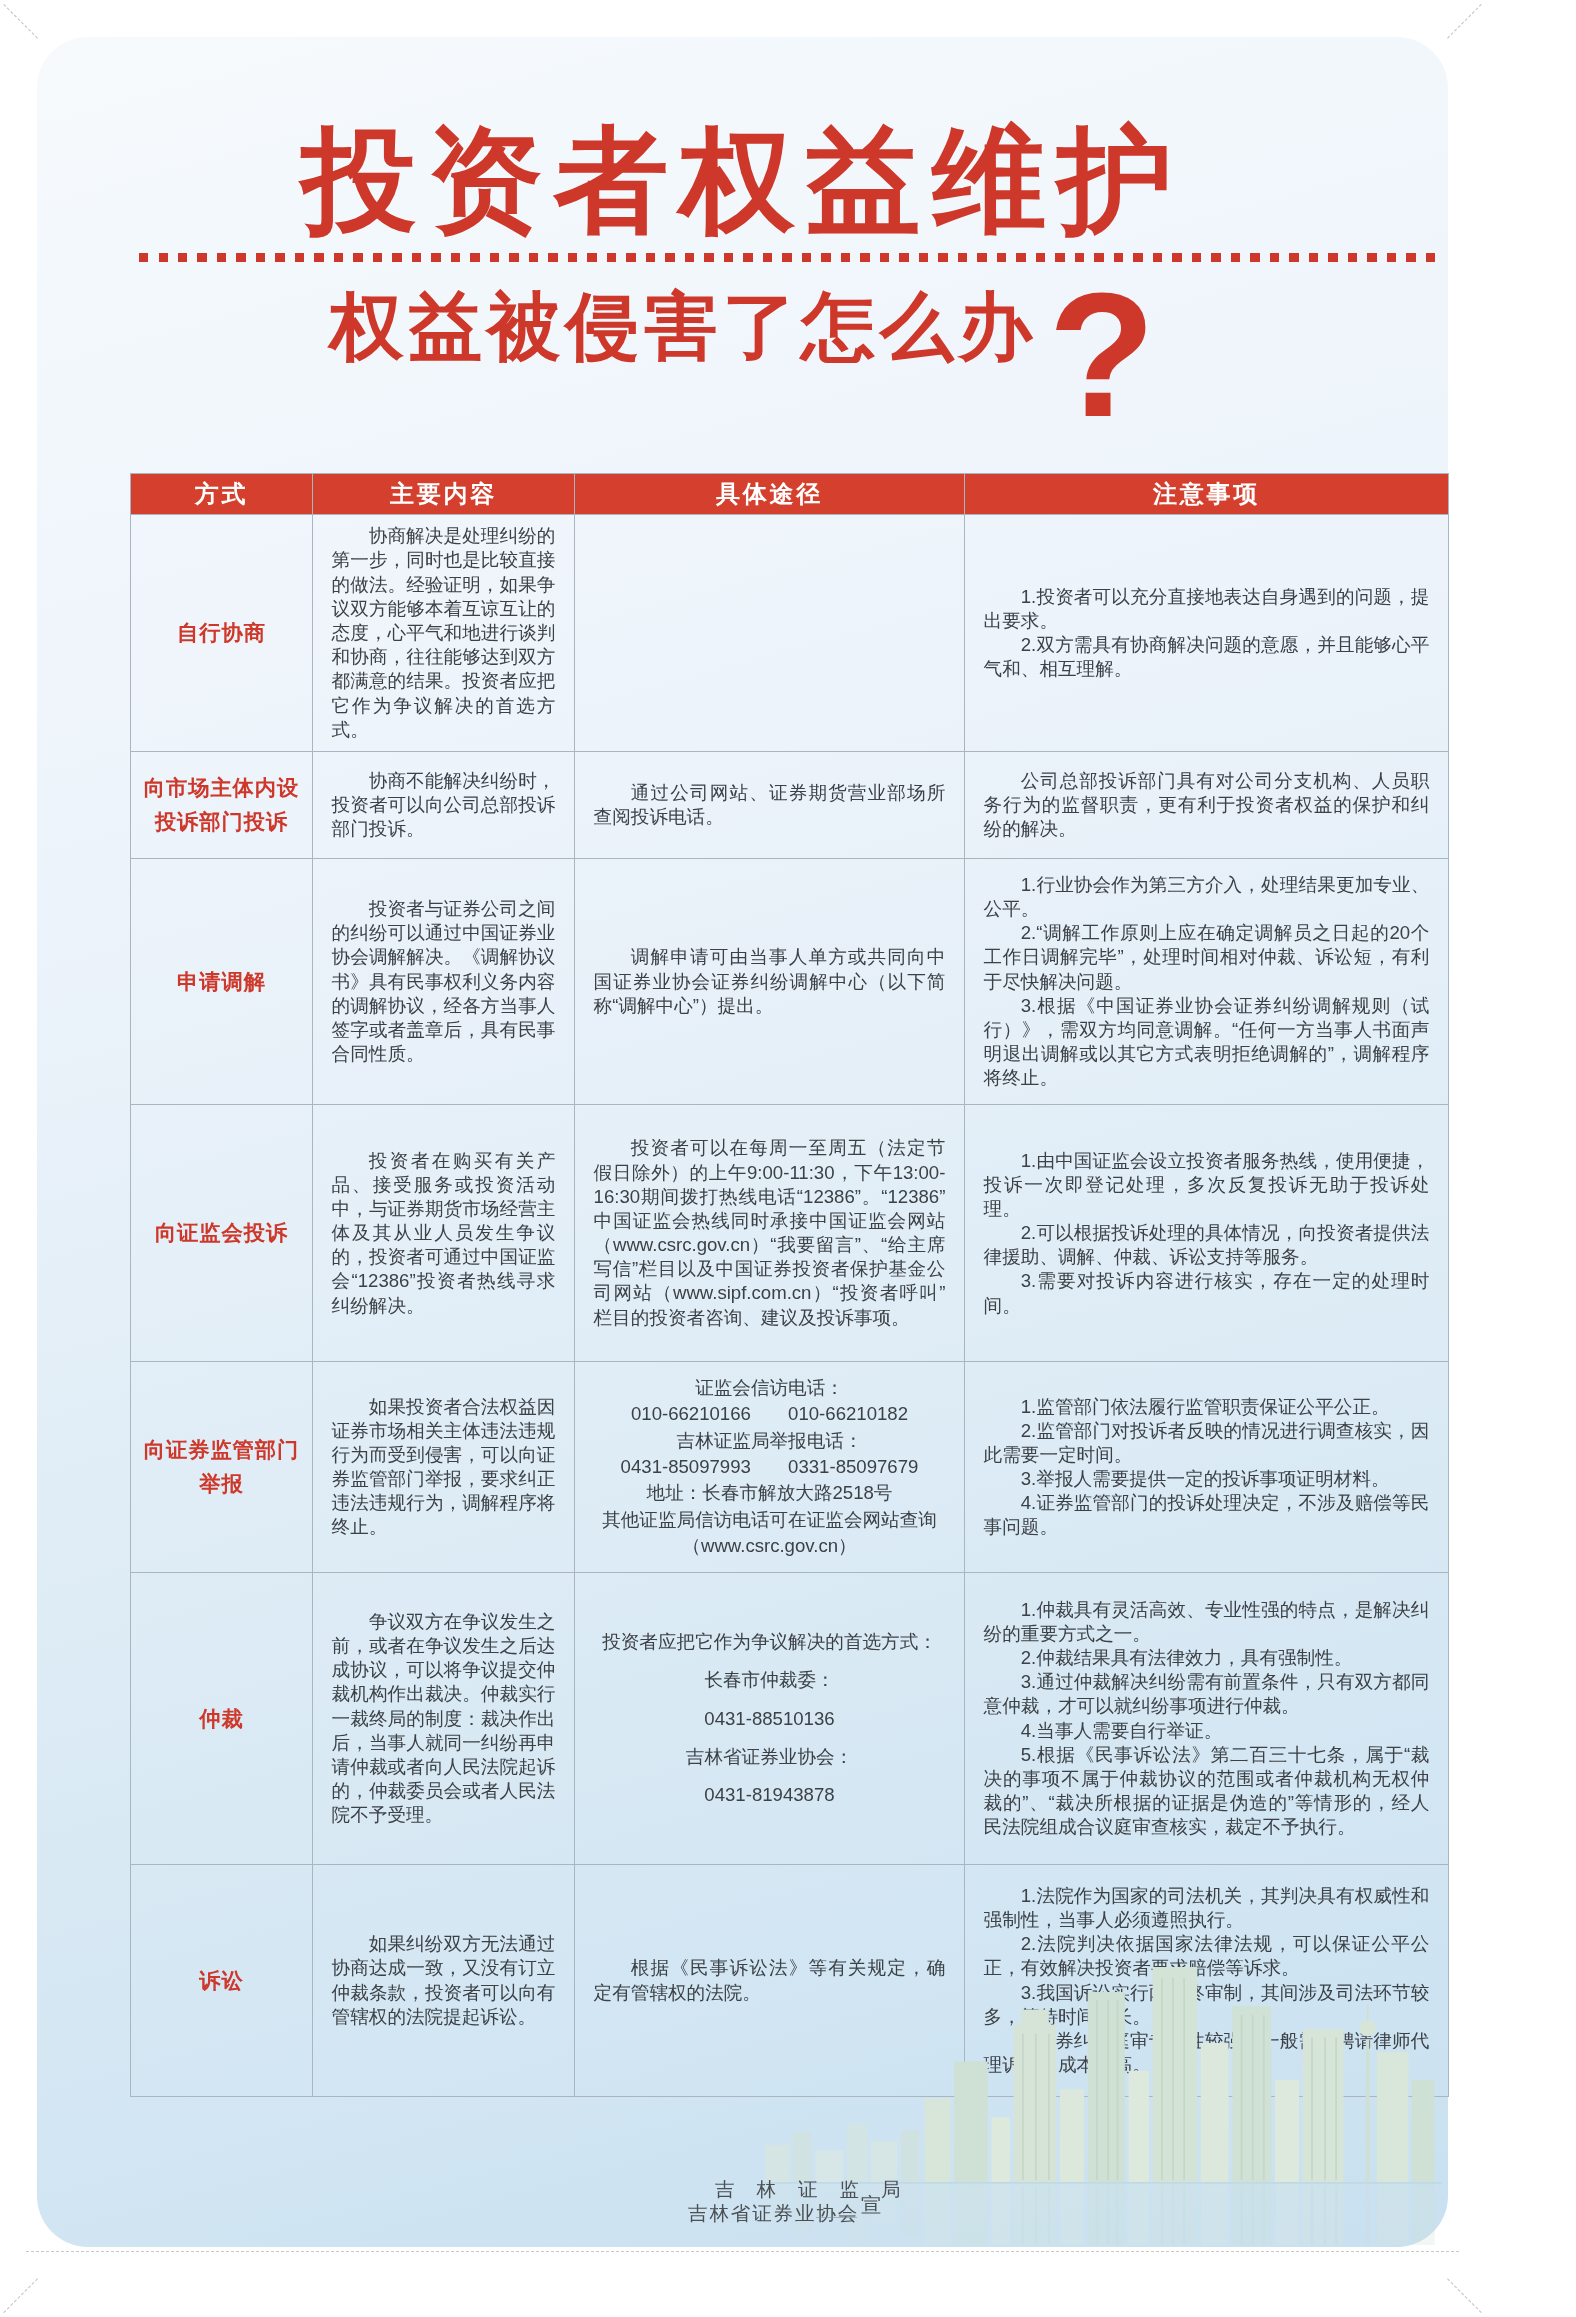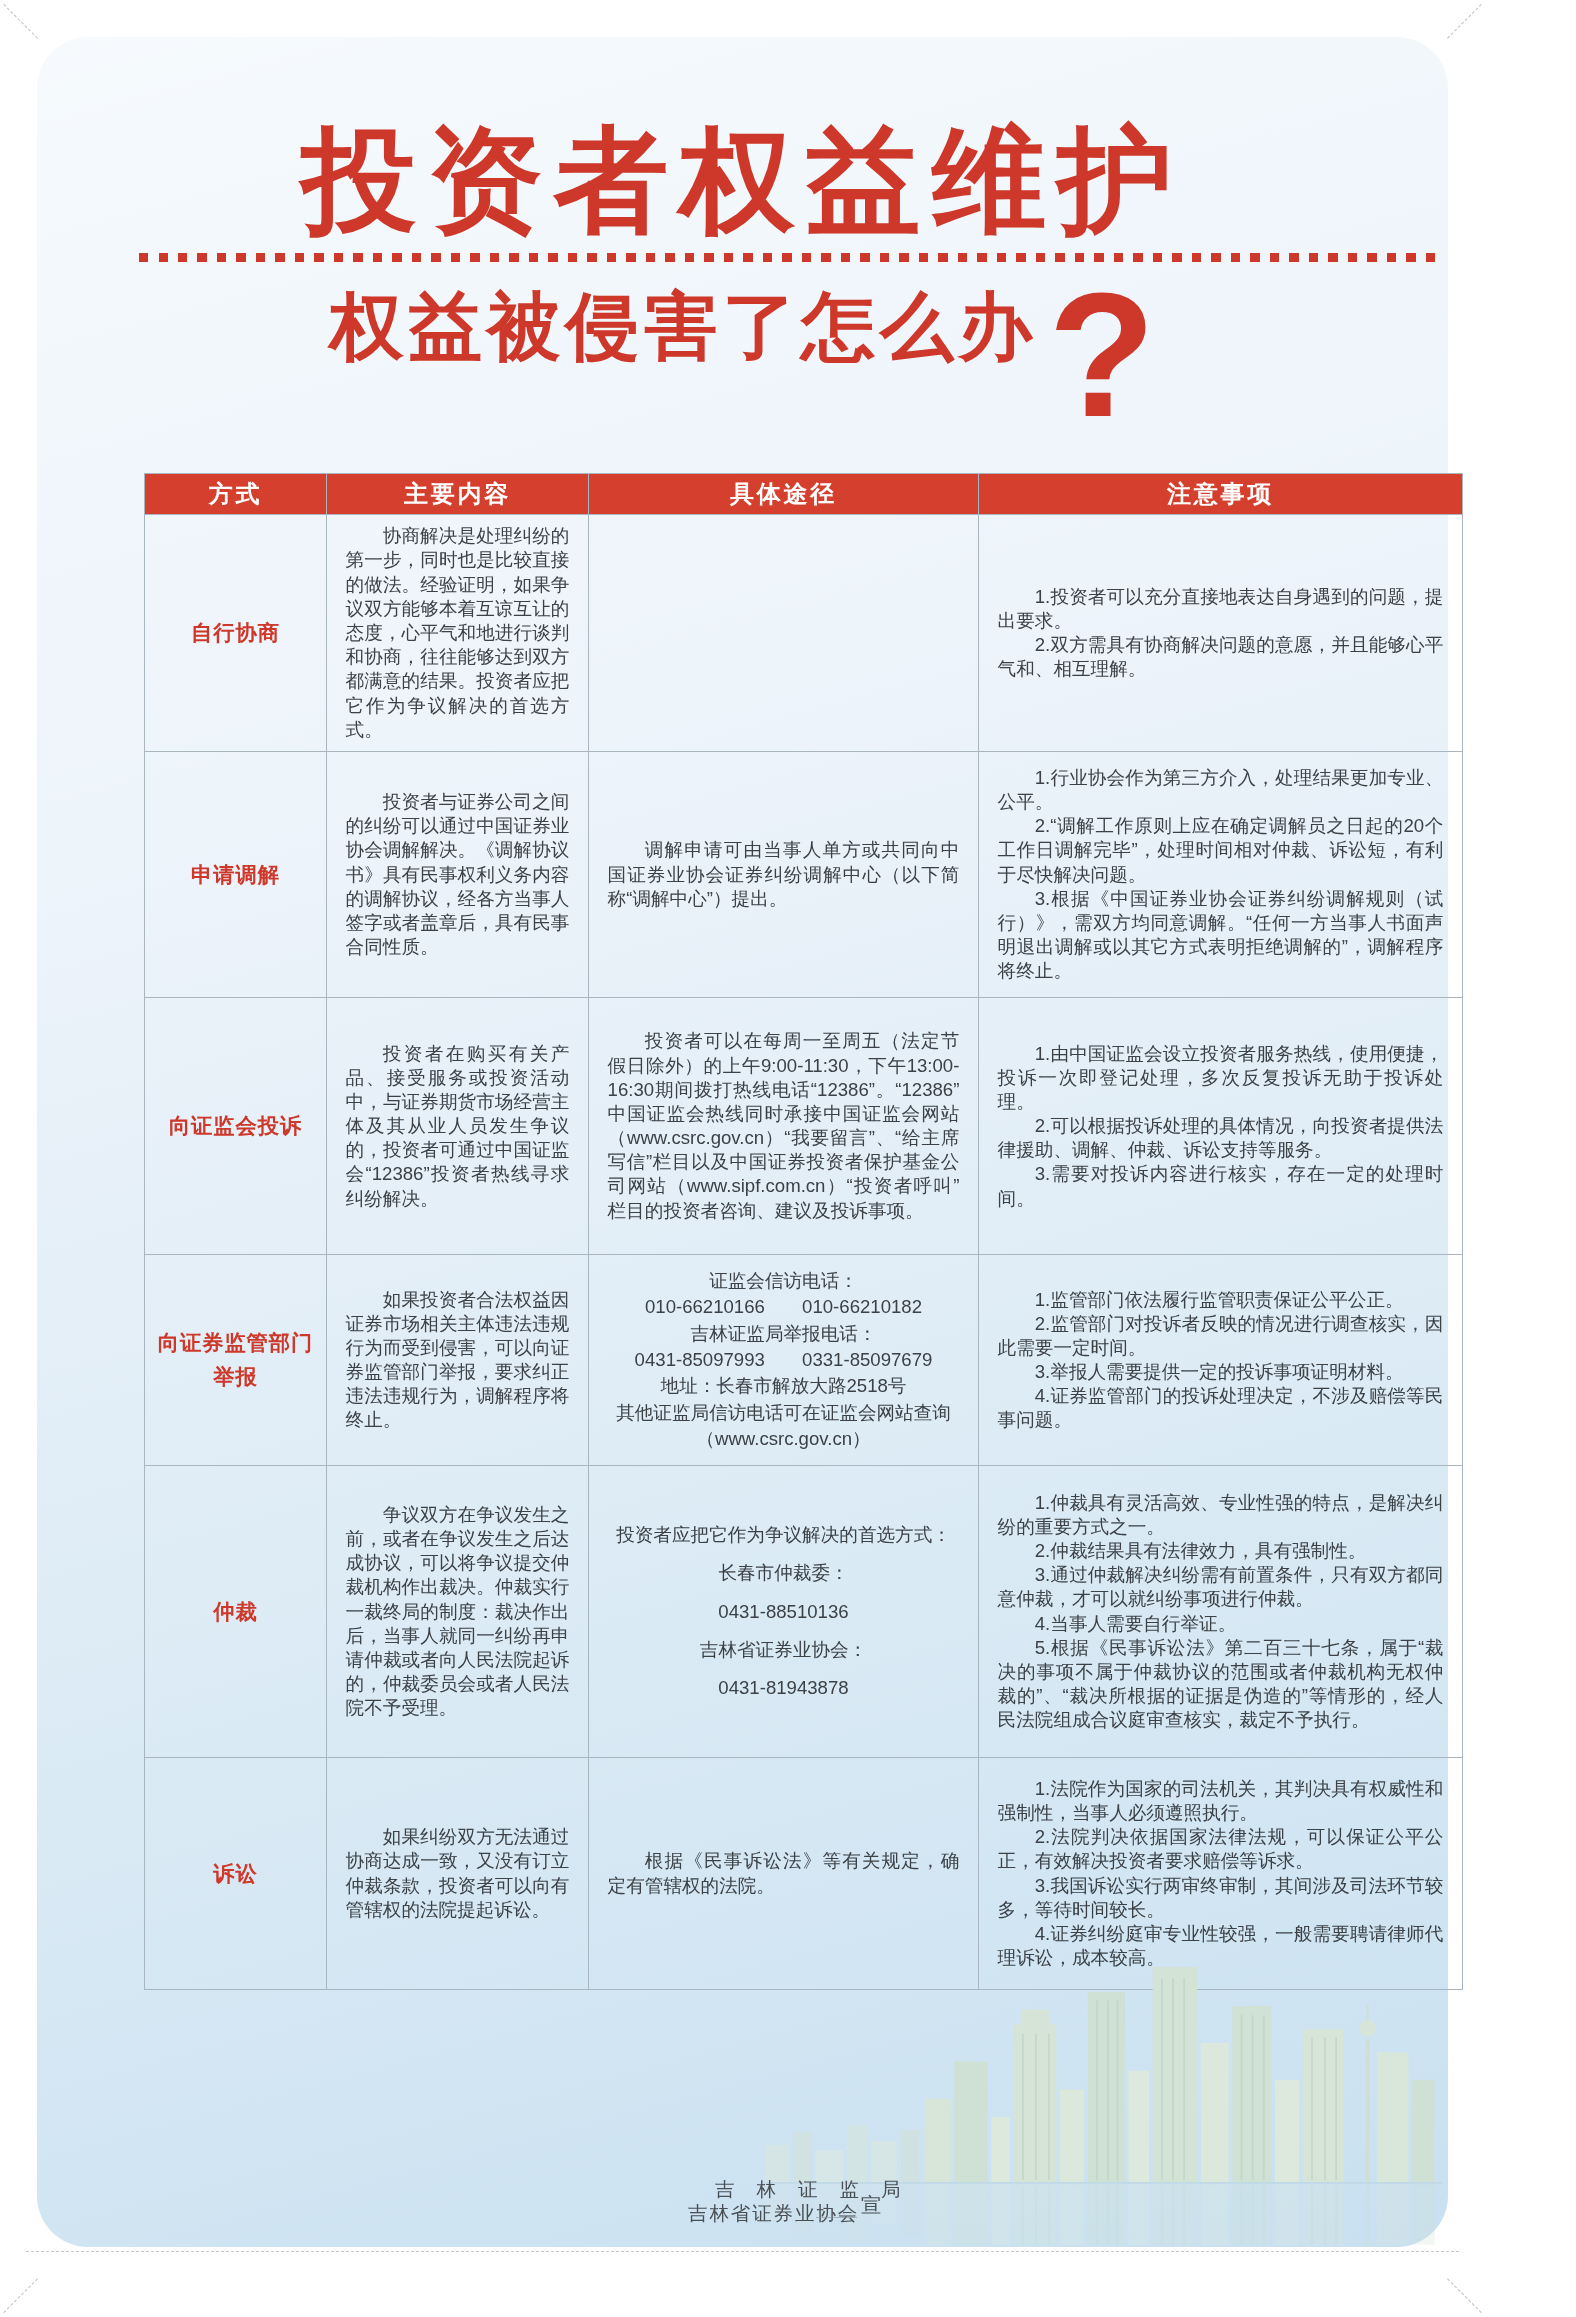--- a/index.html
+++ b/index.html
@@ -51,21 +51,21 @@
   }
   .qmark{
     font-size:176px;font-weight:900;color:var(--accent);
     margin-left:11px;transform:translateY(-11px);line-height:1;
   }
 
   
   table.grid{
     position:absolute;left:130px;top:473px;width:1317px;
     border-collapse:collapse;table-layout:fixed;
-    font-size:18.6px;line-height:1.3;color:var(--ink);margin-left:14px;
+    font-size:18.6px;line-height:1.3;color:var(--ink);
   }
   table.grid th,table.grid td{border:0.9px solid var(--line);}
   thead tr{height:41px;}
   thead th{
     background:var(--header-red);color:#ffffff;font-weight:bold;
     font-size:24px;letter-spacing:2.8px;text-align:center;
   }
   td{vertical-align:middle;}
   td.method{
     color:var(--accent);font-weight:bold;font-size:21.3px;line-height:1.6;
@@ -134,20 +134,32 @@
     <tbody>
       <tr class="r1">
         <td class="method">自行协商</td>
         <td class="cell">
             <p class="para indent">协商解决是处理纠纷的第一步，同时也是比较直接的做法。经验证明，如果争议双方能够本着互谅互让的态度，心平气和地进行谈判和协商，往往能够达到双方都满意的结果。投资者应把它作为争议解决的首选方式。</p>
           </td>
         <td class="cell"></td>
         <td class="cell">
             <p class="para indent">1.投资者可以充分直接地表达自身遇到的问题，提出要求。</p>
             <p class="para indent">2.双方需具有协商解决问题的意愿，并且能够心平气和、相互理解。</p>
+          </td>
+      </tr>
+      <tr class="r2">
+        <td class="method">向市场主体内设投诉部门投诉</td>
+        <td class="cell">
+            <p class="para indent">协商不能解决纠纷时，投资者可以向公司总部投诉部门投诉。</p>
+          </td>
+        <td class="cell">
+            <p class="para indent">通过公司网站、证券期货营业部场所查阅投诉电话。</p>
+          </td>
+        <td class="cell">
+            <p class="para indent">公司总部投诉部门具有对公司分支机构、人员职务行为的监督职责，更有利于投资者权益的保护和纠纷的解决。</p>
           </td>
       </tr>
       <tr class="r3">
         <td class="method">申请调解</td>
         <td class="cell">
             <p class="para indent">投资者与证券公司之间的纠纷可以通过中国证券业协会调解解决。《调解协议书》具有民事权利义务内容的调解协议，经各方当事人签字或者盖章后，具有民事合同性质。</p>
           </td>
         <td class="cell">
             <p class="para indent">调解申请可由当事人单方或共同向中国证券业协会证券纠纷调解中心（以下简称“调解中心”）提出。</p>
           </td>

